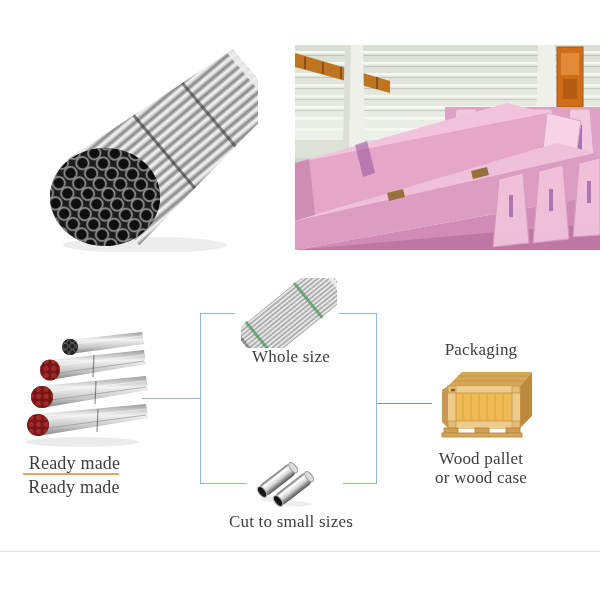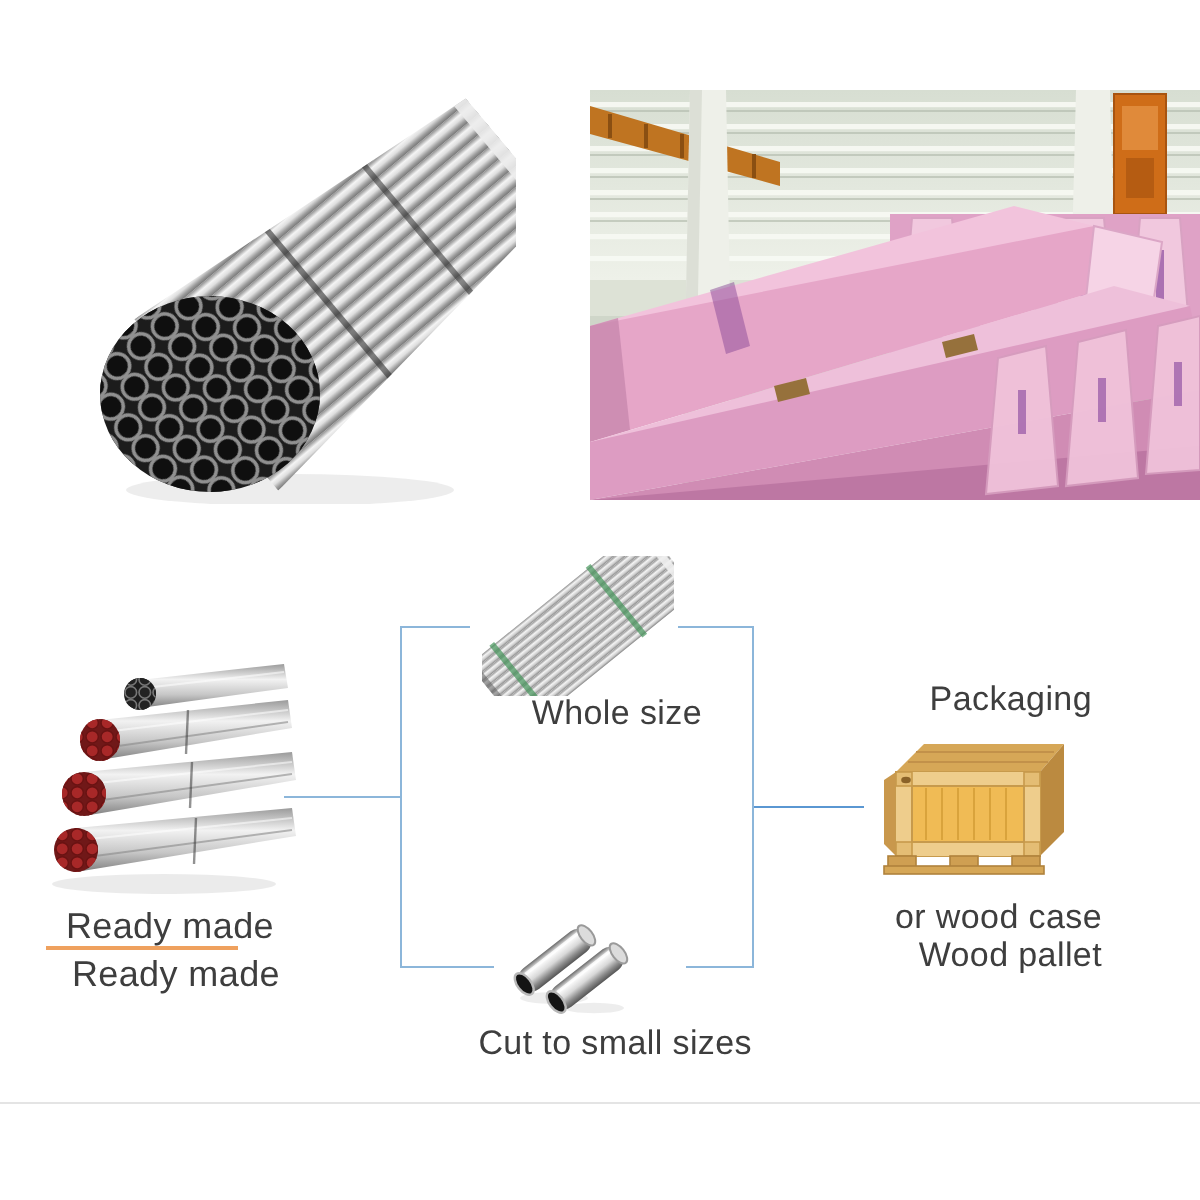--- a/index.html
+++ b/index.html
@@ -1,21 +1,21 @@
 <!DOCTYPE html>
 <html><head>
 <meta charset="utf-8">
 <style>
   html,body{margin:0;padding:0;background:#ffffff;}
   .canvas{
     position:relative;width:600px;height:600px;background:#ffffff;overflow:hidden;
     font-family:"Liberation Sans","DejaVu Sans",sans-serif;color:#3e3e3e;
   }
   .abs{position:absolute;}
-  .label{position:absolute;text-align:right;color:#3e3e3e;font-size:17px;letter-spacing:.2px;}
+  .label{position:absolute;text-align:center;color:#3e3e3e;font-size:17px;letter-spacing:.2px;font-family:Liberation Serif, serif;}
   .label.big{font-size:18px;}
   .line{position:absolute;background:#8cb6da;}
   .line.strong{background:#5a97d2;}
   .underline{position:absolute;height:2px;background:#efa15e;}
   .divider{position:absolute;left:0;top:551px;width:600px;height:1px;background:#e4e4e4;}
   svg{display:block;}
 </style>
 </head>
 <body>
 
@@ -322,19 +322,19 @@
   <div class="underline" style="left:23px;top:473px;width:96px;"></div>
   <div class="label big" style="left:8px;top:477px;width:132px;">Ready made</div>
 
   <div class="label" style="left:231px;top:347px;width:120px;">Whole size</div>
 
   <div class="label" style="left:416px;top:340px;width:130px;">Packaging</div>
 
   <div class="label" style="left:206px;top:512px;width:170px;">Cut to small sizes</div>
 
   <div class="label" style="left:411px;top:449px;width:140px;line-height:19px;">
+    <div>Wood pallet</div>
     <div>or wood case</div>
-    <div>Wood pallet</div>
   </div>
 
   <div class="divider"></div>
 
 </div>
 
 </body></html>

